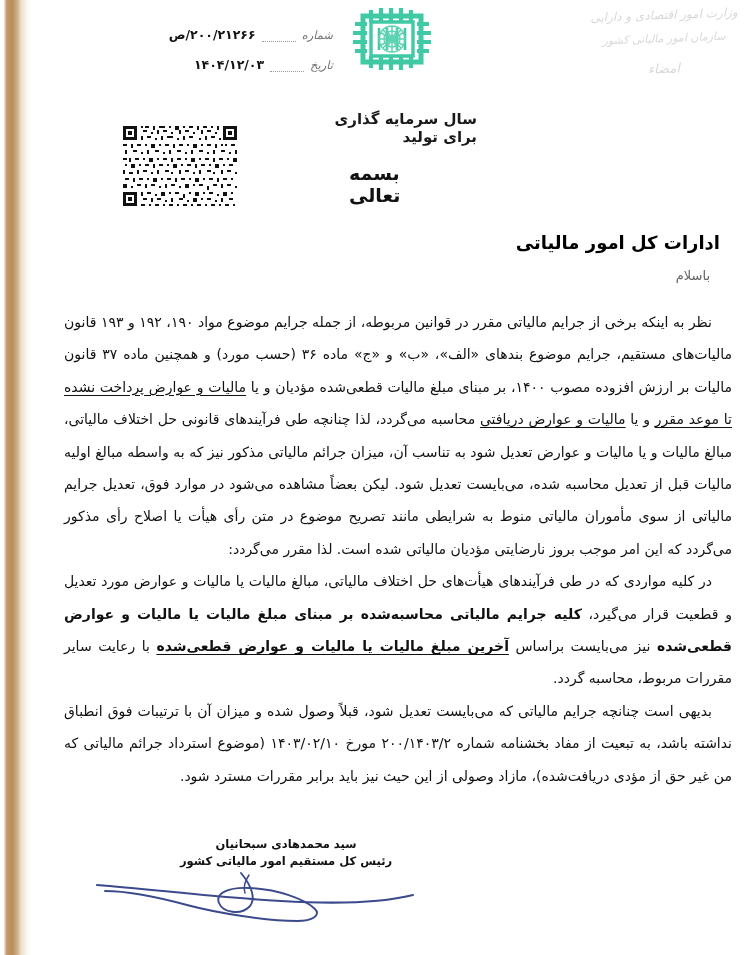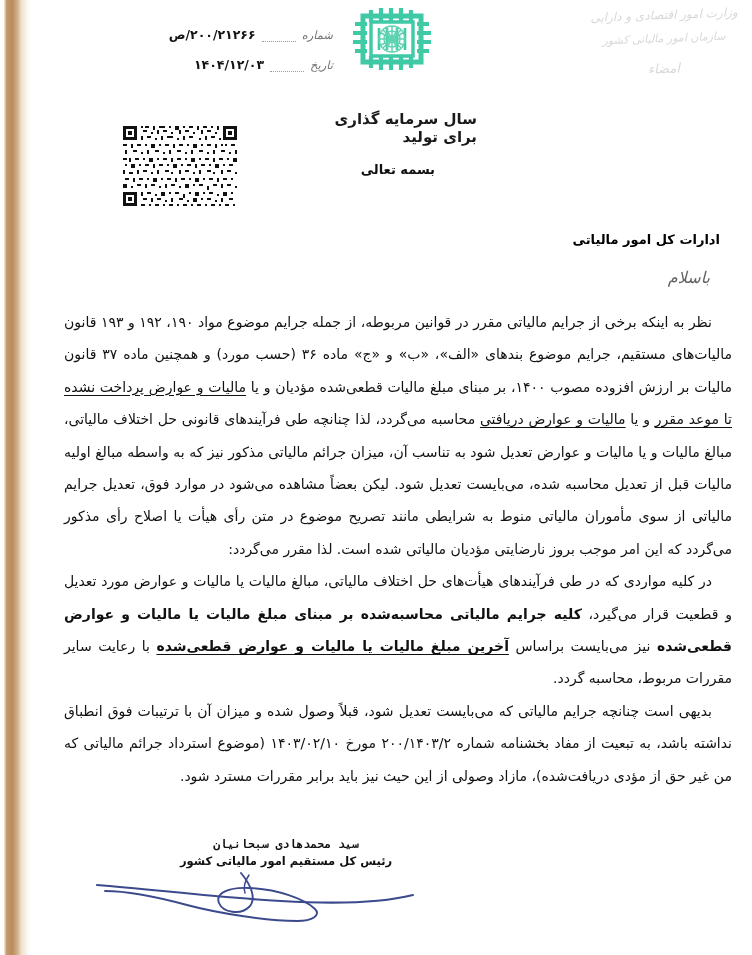--- a/index.html
+++ b/index.html
@@ -23,51 +23,51 @@
   .hdr-dash{flex:0 0 34px;border-bottom:1px dotted #9a9a9a;height:11px;}
   .hdr-val{font-size:12.5px;color:#141414;font-weight:bold;letter-spacing:.3px;
            white-space:nowrap;}
   .hdr-note{font-size:12px;color:#222;margin-top:2px;padding-right:40px;
             white-space:nowrap;}
 
   
   .logo-wrap{position:absolute;left:318px;top:6px;width:86px;height:66px;}
   .slogan{position:absolute;left:276px;top:110px;width:170px;
           font-size:15px;font-weight:bold;color:#1a1a1a;letter-spacing:.2px;}
-  .basmala{position:absolute;left:318px;top:162px;width:86px;text-align:right;
-           font-size:13px;font-weight:bold;color:#111;}
+  .basmala{position:absolute;left:318px;top:162px;width:86px;text-align:left;
+           font-size:19px;font-weight:bold;color:#111;}
 
   
   .hw-top{position:absolute;left:545px;top:8px;width:176px;height:90px;
           opacity:.30;}
   .hw-line{font-size:12px;color:#7d7d86;font-style:italic;
            transform:rotate(-2.2deg);white-space:nowrap;text-align:center;}
 
   
   .qr{position:absolute;left:88px;top:122px;width:122px;height:88px;}
 
   
-  .addressee{position:absolute;right:32px;top:232px;font-size:13px;
+  .addressee{position:absolute;right:32px;top:232px;font-size:18px;
              font-weight:bold;color:#000;letter-spacing:.2px;}
-  .salutation{position:absolute;right:42px;top:268px;font-size:16px;
-              color:#3a3a3a;font-style:italic;opacity:.8;}
+  .salutation{position:absolute;right:42px;top:268px;font-size:13px;
+              color:#3a3a3a;opacity:.8;}
 
   
   .body{position:absolute;right:20px;top:306px;width:668px;direction:rtl;
         text-align:justify;text-justify:inter-word;
         font-size:14px;line-height:32.4px;color:#111;}
   .body p{margin:0 0 0 0;}
   .body .ind{text-indent:20px;}
   u.ul{text-decoration:underline;text-underline-offset:3px;}
   b.bd{font-weight:bold;margin-top:20px;}
   .bdul{font-weight:bold;text-decoration:underline;text-underline-offset:3px;}
 
   
   .sig{position:absolute;left:110px;top:836px;width:290px;text-align:center;}
-  .sig-name{font-size:11.5px;font-weight:bold;color:#111;line-height:17px;font-family:Liberation Mono, monospace;}
+  .sig-name{font-size:11.5px;font-weight:bold;color:#111;line-height:17px;}
   .sig-title{font-size:11.5px;font-weight:bold;color:#111;line-height:17px;}
   .sig-mark{position:absolute;left:60px;top:855px;width:330px;height:75px;}
 </style>
 </head>
 <body>
 
 <div class="scan-edge"></div>
 <div class="scan-edge-inner"></div>
 
 <div class="page">

